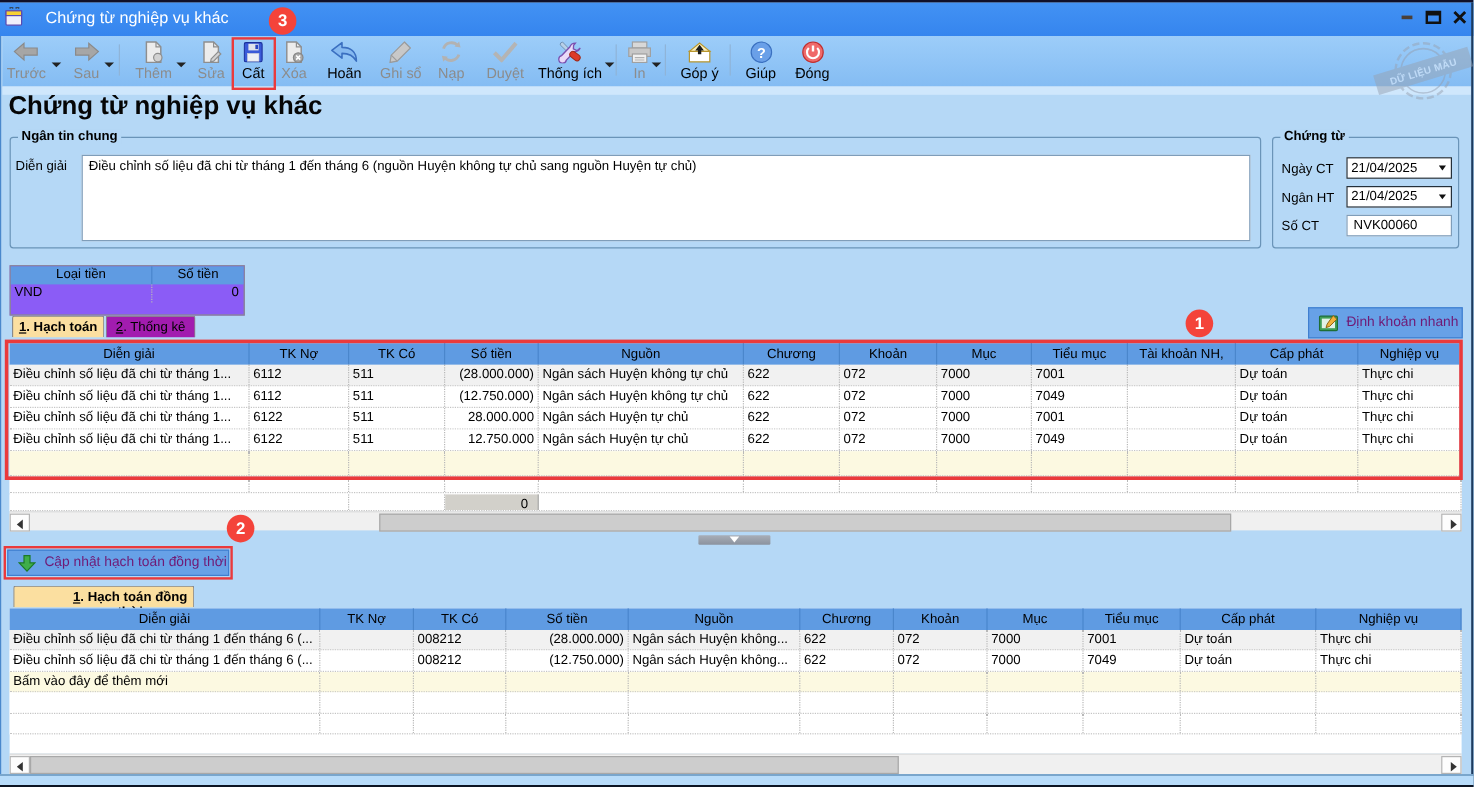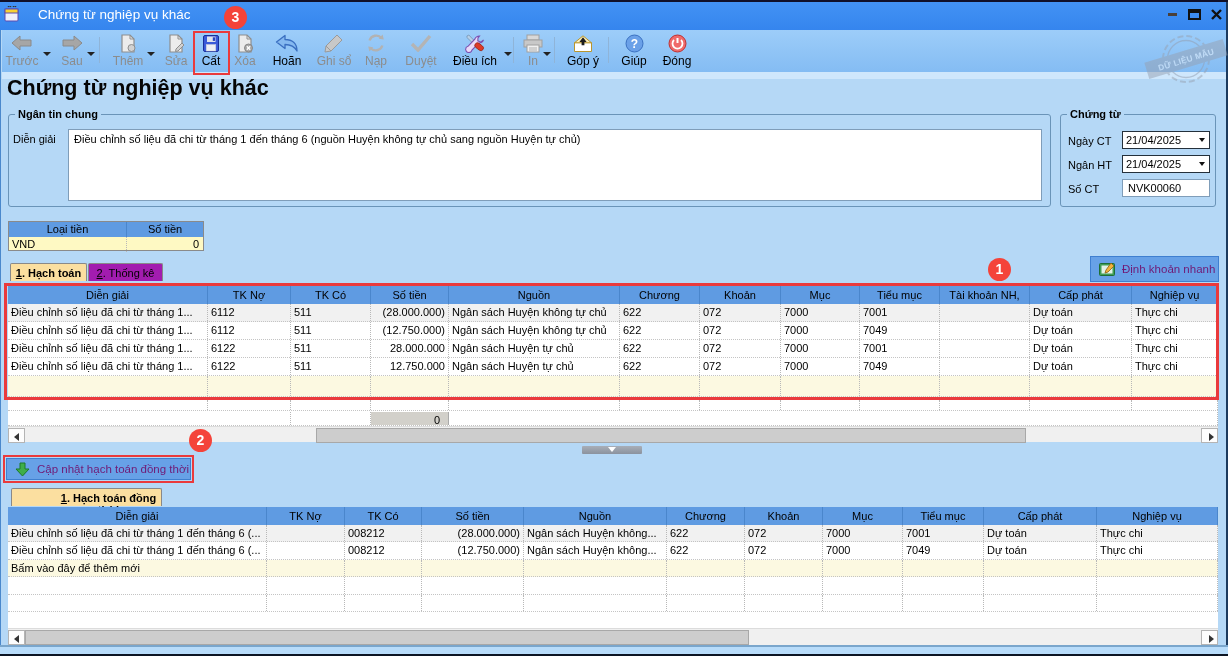--- a/index.html
+++ b/index.html
@@ -169,21 +169,21 @@
       <span class="lbl">Duyệt</span>
     </div>
     <div class="tbtn " style="left:441px;width:68px;">
       <span class="ic">
         <svg width="20" height="19" viewBox="0 0 20 19">
           <path d="M2.2 1.8 L3.8 1 L9.2 6.6 L7.2 8.6 L1.8 3.4 Z" fill="#b8d0e8" stroke="#6888a8" stroke-width="0.7"></path>
           <path d="M14.5 2 A5 5 0 0 0 9.8 5.2 L3 12.3 A3.2 3.2 0 1 0 7 16 L13.8 9 A5 5 0 0 0 18.5 6 L15.8 8.2 L12.8 6.8 L13 3.8 Z" fill="#ead9f8" stroke="#7a50b0" stroke-width="1.1"></path>
           <rect x="9.5" y="10" width="9.5" height="5.2" rx="2.6" transform="rotate(38 14 12.5)" fill="#dd3a28" stroke="#a02818" stroke-width="0.8"></rect>
         </svg>
       </span>
-      <span class="lbl">Điều ích</span>
+      <span class="lbl">Thống ích</span>
     </div>
     <div class="caret" style="left:504px;"></div>
     <div class="tsep" style="left:513px"></div>
     <div class="tbtn dis" style="left:499px;width:68px;">
       <span class="ic">
         <svg width="20" height="19" viewBox="0 0 20 19">
           <rect x="4" y="1" width="12" height="5" fill="#d8d8d8" stroke="#a0a0a0"></rect>
           <rect x="1" y="6" width="18" height="7" fill="#c8c8c8" stroke="#a0a0a0"></rect>
           <rect x="4" y="11" width="12" height="7" fill="#f0f0f0" stroke="#a0a0a0"></rect>
           <path d="M6 14 H14 M6 16 H14" stroke="#b0b0b0"></path>
@@ -238,21 +238,21 @@
 <div class="gbox" style="left:1060px;top:114px;width:156px;height:93px;">
   <div class="glegend">Chứng từ</div>
 </div>
 <div class="abs" style="left:1068px;top:135px;font-size:11px;">Ngày CT</div>
 <div class="field" style="left:1122px;top:131px;width:88px;height:18px;border:1px solid #24303b;padding:2px 3px;">21/04/2025<span style="position:absolute;right:4px;top:6px;width:0;height:0;border-left:3.5px solid transparent;border-right:3.5px solid transparent;border-top:4.5px solid #111;"></span></div>
 <div class="abs" style="left:1068px;top:159px;font-size:11px;">Ngân HT</div>
 <div class="field" style="left:1122px;top:155px;width:88px;height:18px;border:1px solid #24303b;padding:2px 3px;">21/04/2025<span style="position:absolute;right:4px;top:6px;width:0;height:0;border-left:3.5px solid transparent;border-right:3.5px solid transparent;border-top:4.5px solid #111;"></span></div>
 <div class="abs" style="left:1068px;top:183px;font-size:11px;">Số CT</div>
 <div class="field" style="left:1122px;top:179px;width:88px;height:18px;padding:2px 5px;">NVK00060</div>
 
-<div class="abs" style="left:8px;top:221px;width:196px;height:30px;border:1px solid #8a8a8a;background:#fef9c3;font-size:11px;">
+<div class="abs" style="left:8px;top:221px;width:196px;height:42px;border:1px solid #8a8a8a;background:#8b5cf6;font-size:11px;">
   <div style="position:absolute;left:0;top:0;width:100%;height:15px;background:#5f9be2;display:flex;">
     <div style="width:118px;text-align:center;padding-top:1px;border-right:1px solid #4a86cc;">Loại tiền</div>
     <div style="flex:1;text-align:center;padding-top:1px;">Số tiền</div>
   </div>
   <div style="position:absolute;left:0;top:15px;width:100%;height:15px;display:flex;">
     <div style="width:118px;padding:1px 3px;border-right:1px dotted #b8b8b8;">VND</div>
     <div style="flex:1;padding:1px 4px;text-align:right;">0</div>
   </div>
 </div>
 

